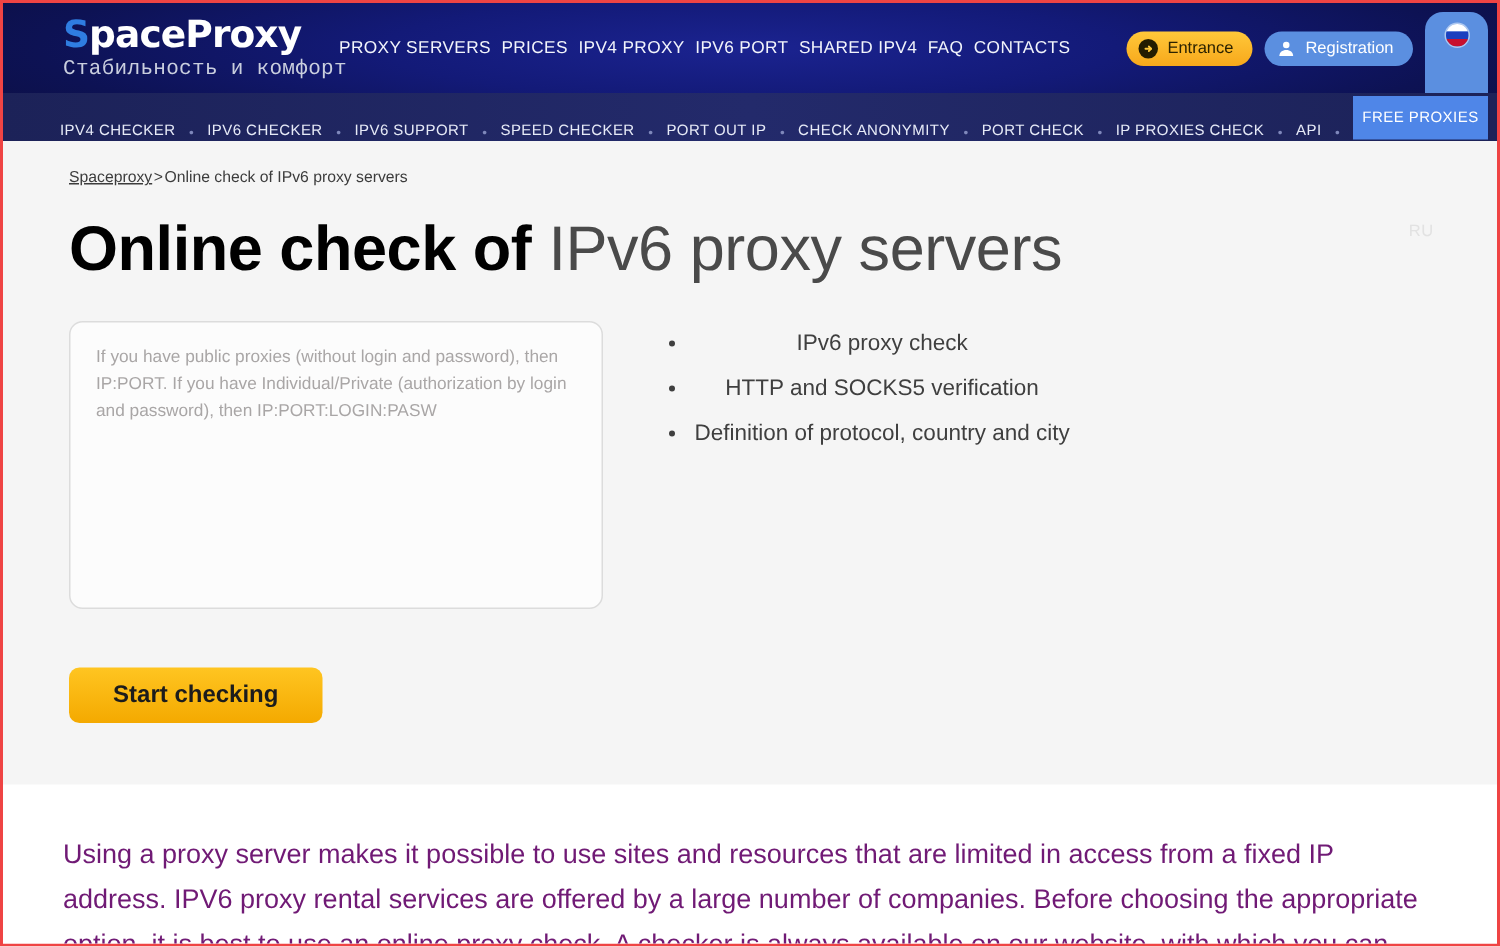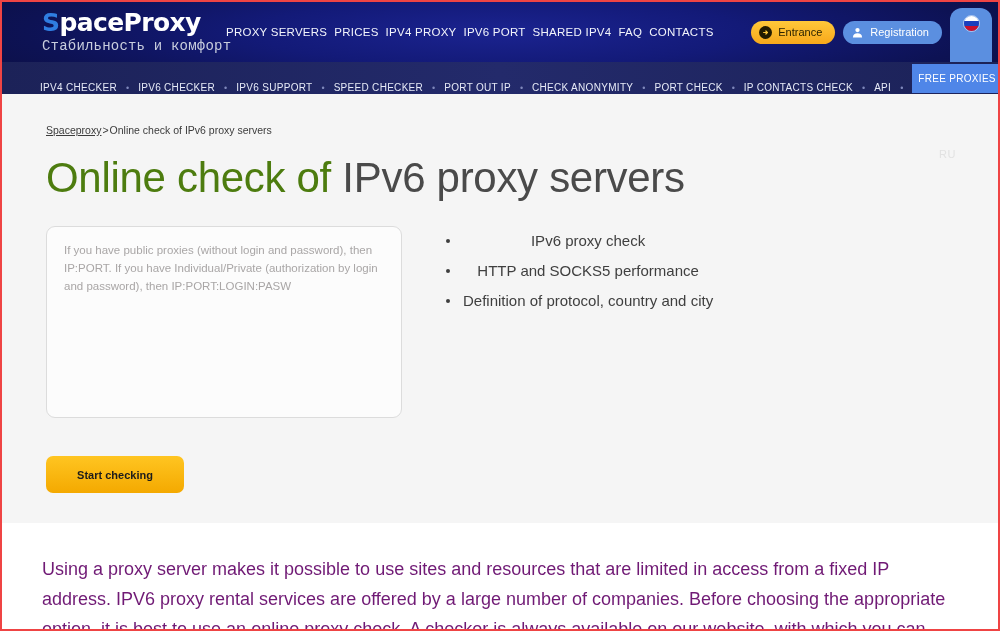--- a/index.html
+++ b/index.html
@@ -172,21 +172,21 @@
     color: #ffffff;
     padding: 9px 6px;
     margin-right: -2px;
   }
 
   
   .hero {
     position: relative;
     background: #f5f5f5;
     height: 429px;
-    padding: 30px 40px 0 44px;
+    padding: 18px 40px 0 44px;
   }
 
   .breadcrumb {
     font-size: 10.5px;
     color: #3c3c3c;
     margin-bottom: 20px;
     white-space: nowrap;
   }
   .breadcrumb a {
     color: #3c3c3c;
@@ -196,21 +196,21 @@
 
   .page-title {
     font-size: 42px;
     font-weight: normal;
     line-height: 1.05;
     color: #4a4a4a;
     letter-spacing: -0.3px;
     margin-bottom: 26px;
     white-space: nowrap;
   }
-  .page-title .title-accent { color: #4d7c0f; }
+  .page-title .title-accent { color: #000000; font-weight: bold; }
 
   .hero-body {
     display: flex;
     gap: 42px;
   }
 
   .check-form { width: 356px; flex: none; }
 
   .proxy-textarea {
     width: 356px;
@@ -226,24 +226,24 @@
     resize: none;
     outline: none;
   }
   .proxy-textarea::placeholder { color: #a9a6a6; }
 
   .btn-start {
     margin-top: 34px;
     background: linear-gradient(180deg, #ffc521 0%, #f4a900 100%);
     border: none;
     border-radius: 7px;
-    width: 138px;
+    width: 169px;
     height: 37px;
     font-family: "Liberation Sans", sans-serif;
-    font-size: 11px;
+    font-size: 16px;
     font-weight: bold;
     color: #1c1c1c;
     cursor: pointer;
   }
 
   .features { padding-top: 6px; }
   .features ul { list-style: none; }
   .features li {
     position: relative;
     font-size: 15px;
@@ -347,21 +347,21 @@
       <a href="#">IPV6 SUPPORT</a>
       <span class="sub-sep">•</span>
       <a href="#">SPEED CHECKER</a>
       <span class="sub-sep">•</span>
       <a href="#">PORT OUT IP</a>
       <span class="sub-sep">•</span>
       <a href="#">CHECK ANONYMITY</a>
       <span class="sub-sep">•</span>
       <a href="#">PORT CHECK</a>
       <span class="sub-sep">•</span>
-      <a href="#">IP CONTACTS CHECK</a>
+      <a href="#">IP PROXIES CHECK</a>
       <span class="sub-sep">•</span>
       <a href="#">API</a>
       <span class="sub-sep">•</span>
       <a href="#" class="highlighted">FREE PROXIES</a>
     </nav>
   </div>
 
   <div class="hero">
 
     <div class="breadcrumb">
@@ -373,21 +373,21 @@
     <div class="hero-body">
 
       <div class="check-form">
         <textarea class="proxy-textarea" placeholder="If you have public proxies (without login and password), then IP:PORT. If you have Individual/Private (authorization by login and password), then IP:PORT:LOGIN:PASW" style=""></textarea>
         <button class="btn-start">Start checking</button>
       </div>
 
       <div class="features">
         <ul>
           <li>IPv6 proxy check</li>
-          <li>HTTP and SOCKS5 performance</li>
+          <li>HTTP and SOCKS5 verification</li>
           <li>Definition of protocol, country and city</li>
         </ul>
       </div>
     </div>
 
     <div class="lang-code">RU</div>
   </div>
 
   <div class="bottom-section">
     <p>Using a proxy server makes it possible to use sites and resources that are limited in access from a fixed IP address. IPV6 proxy rental services are offered by a large number of companies. Before choosing the appropriate option, it is best to use an online proxy check. A checker is always available on our website, with which you can quickly determine the performance and level of anonymity of the proxy server.</p>

